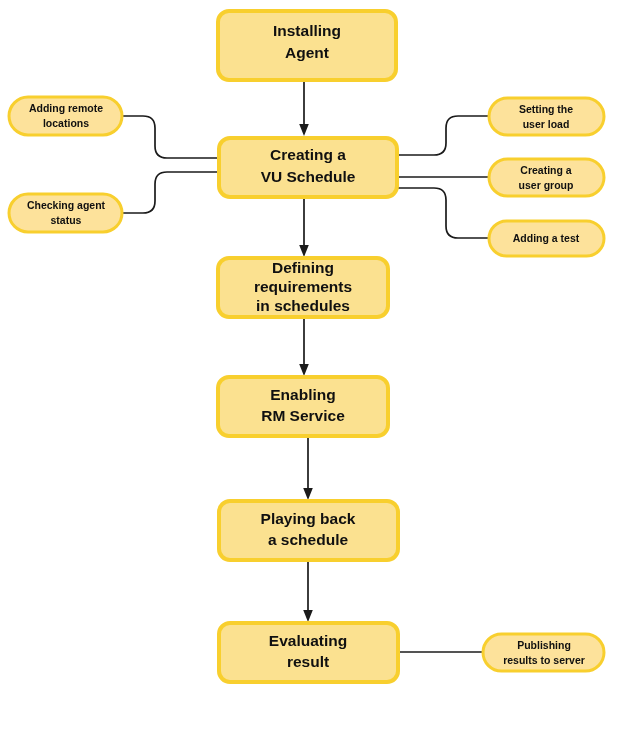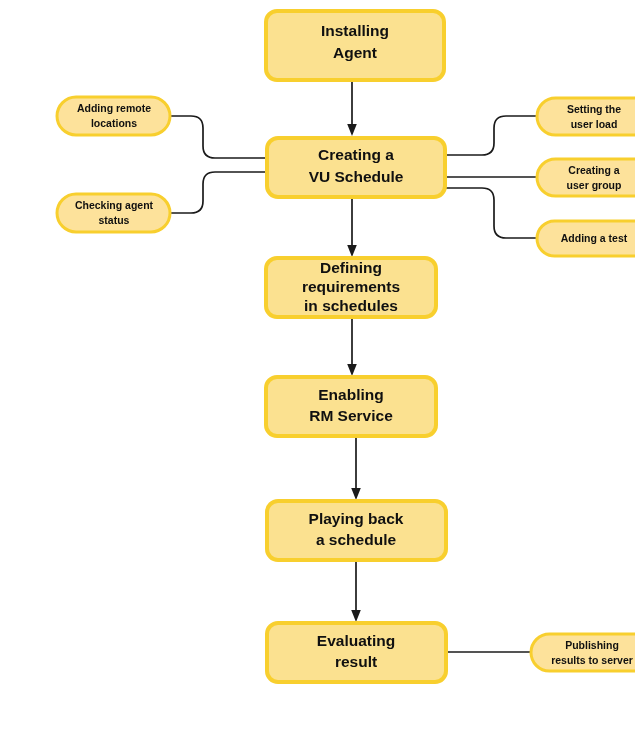--- a/index.html
+++ b/index.html
@@ -10,21 +10,20 @@
   body {
     width: 635px;
     height: 731px;
     font-family: "Liberation Sans", sans-serif;
     overflow: hidden;
   }
   #flowchart-root {
     position: relative;
     width: 529px;
     height: 731px;
-    padding-left: 48px;
   }
   svg.diagram {
     display: block;
     width: 635px;
     height: 731px;
   }
   .node-rect {
     fill: #fbe190;
     stroke: #f8cf2e;
     stroke-width: 4;

